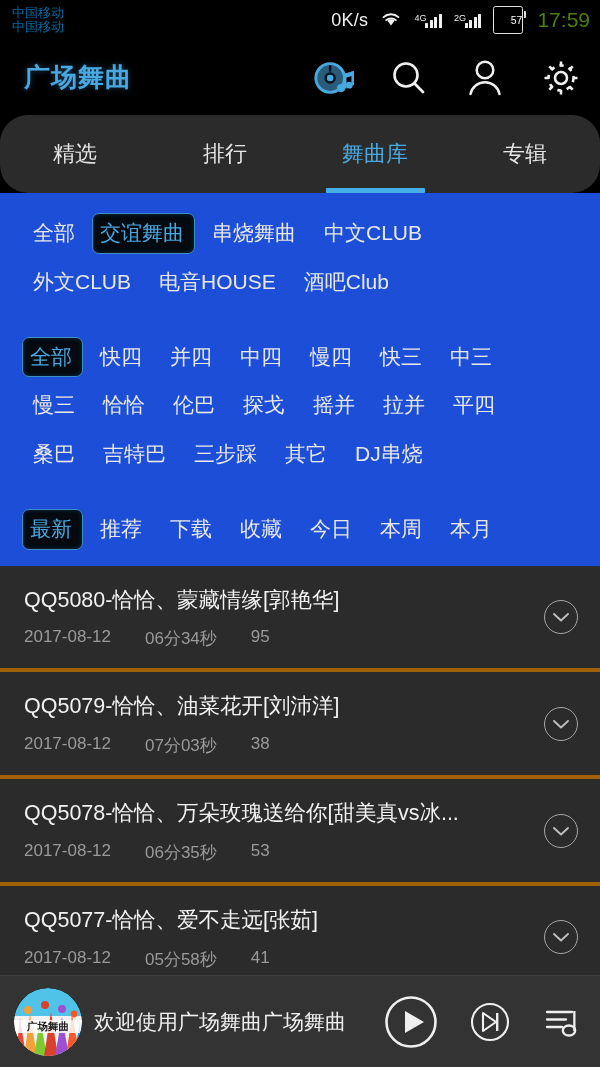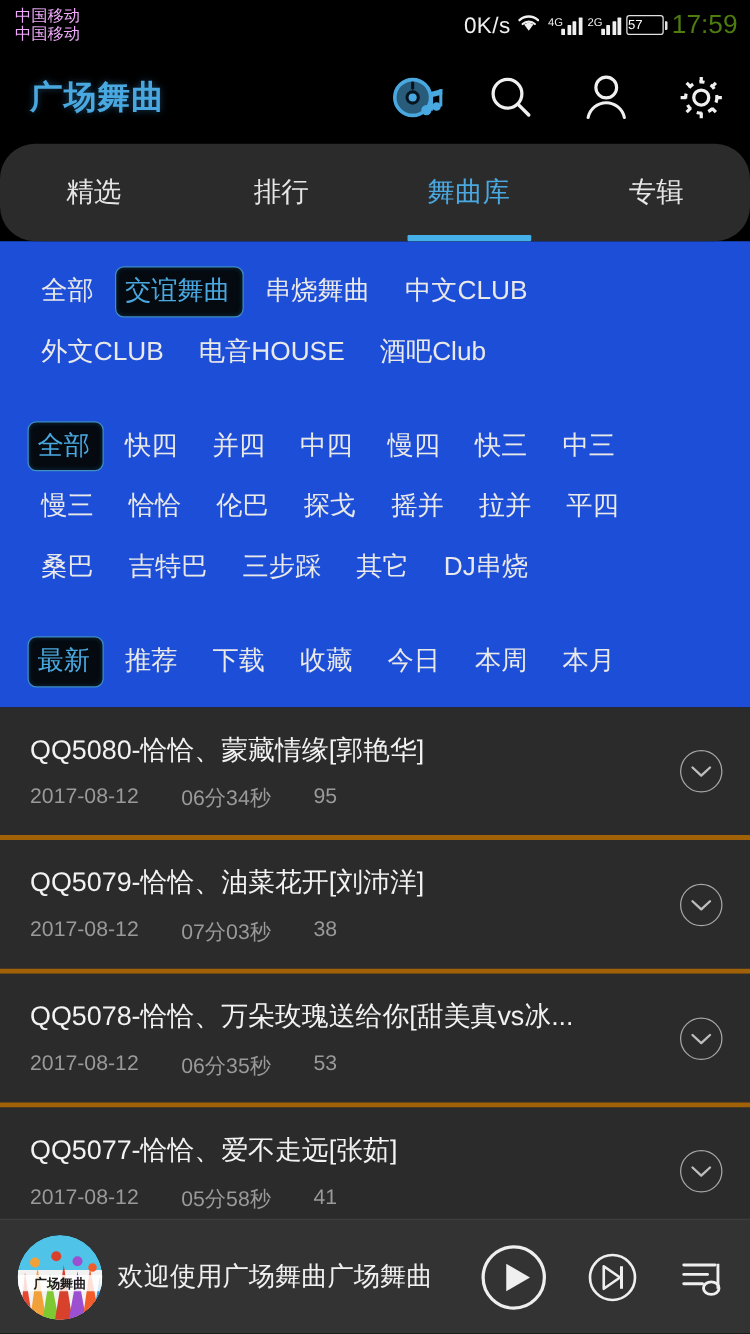--- a/index.html
+++ b/index.html
@@ -11,33 +11,33 @@
   }
   #app { position:relative; width:600px; height:1067px; background:#000; }
 
   
   .statusbar {
     height:40px; background:#000; color:#d8d8d8;
     display:flex; align-items:center; justify-content:space-between;
     padding:0 10px 0 12px;
   }
   .carriers { display:flex; flex-direction:column; line-height:1.05; }
-  .carriers span { font-size:13px; color:#f0abfc; }
-  .sb-right { display:flex; align-items:center; gap:4px; }
+  .carriers span { font-size:13px; color:#0369a1; }
+  .sb-right { display:flex; align-items:center; gap:12px; }
   .sb-right .net { font-size:18px; color:#f0f0f0; letter-spacing:.3px; }
   .sb-right .clock { font-size:21px; color:#4d7c0f; margin-left:2px; }
   .bars { display:flex; align-items:flex-end; gap:1.5px; height:15px; }
   .bars i { display:block; width:3px; background:#f0f0f0; border-radius:.5px; }
   .bars i:nth-child(1){height:5px}.bars i:nth-child(2){height:8px}
   .bars i:nth-child(3){height:11px}.bars i:nth-child(4){height:14px}
   .gen { font-size:9px; color:#f0f0f0; align-self:flex-start; margin-right:-1px; }
   .signal { display:flex; align-items:flex-end; }
   .battery {
-    width:30px;height:16px;border:1.6px solid #e2e2e2;border-radius:2.5px;
-    display:flex;align-items:center;justify-content:flex-start;position:relative;
+    width:30px;height:28px;border:1.6px solid #e2e2e2;border-radius:2.5px;
+    display:flex;align-items:center;justify-content:flex-end;position:relative;
   }
   .battery span{font-size:10.5px;color:#fff;}
   .battery:after{content:"";position:absolute;right:-4px;top:4px;width:2.5px;height:7px;background:#e2e2e2;border-radius:0 1px 1px 0;}
 
   
   .header {
     height:75px; background:#000; display:flex; align-items:center;
     padding:0 18px 0 24px;
   }
   .app-title {

